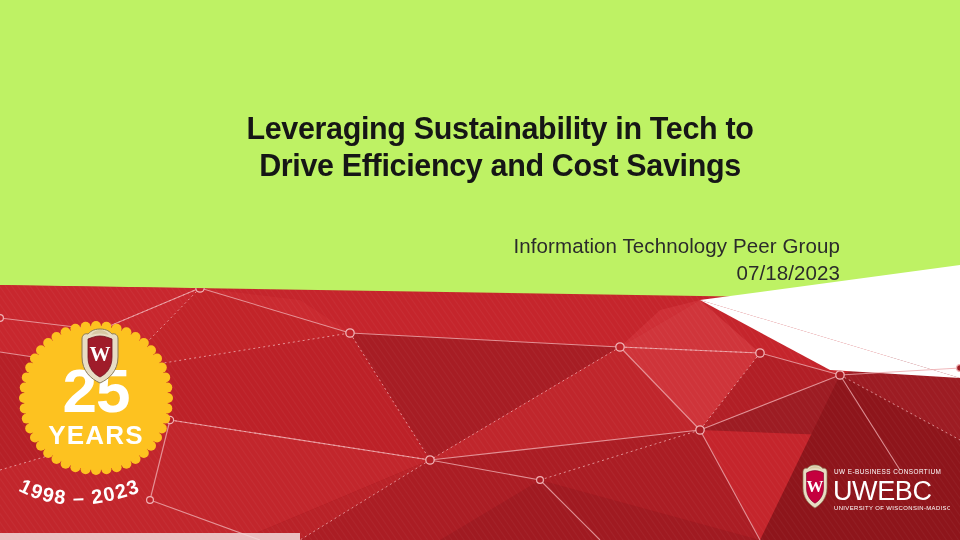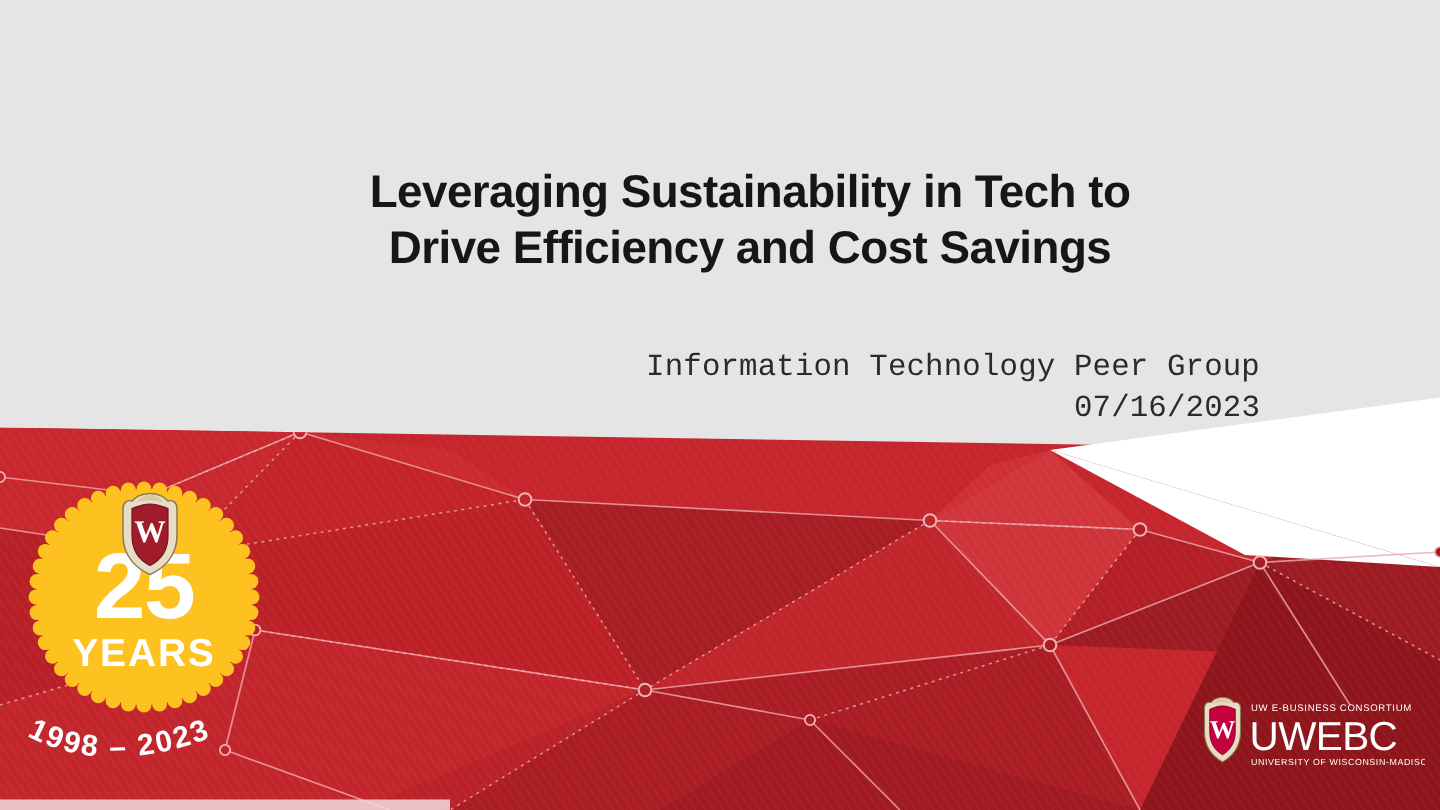--- a/index.html
+++ b/index.html
@@ -5,21 +5,21 @@
   * { margin:0; padding:0; box-sizing:border-box; }
   html, body {
     width:960px; height:540px;
     background:#ffffff;
     font-family:"Liberation Sans", sans-serif;
     overflow:hidden;
   }
   #slide {
     position:relative;
     width:960px; height:540px;
-    background:#e5e5e5;
+    background:#bef264;
     overflow:hidden;
   }
 
   
   #bg-art {
     position:absolute; inset:0;
     width:960px; height:540px;
   }
 
   
@@ -40,21 +40,21 @@
     white-space:pre-line;
   }
   #subtitle-block {
     position:absolute;
     left:300px; top:232px;
     width:540px;
     text-align:right;
     z-index:20;
   }
   .subtitle-line {
-    font-family:Liberation Mono, monospace;
+    font-family:Liberation Sans, sans-serif;
     font-weight:normal;
     font-size:20.5px;
     line-height:1.33;
     color:#2b2b2b;
     letter-spacing:0.1px;
   }
 
   
   #badge {
     position:absolute;
@@ -195,21 +195,21 @@
     <rect x="0" y="533" width="300" height="7" fill="#f3dcdd" opacity="0.85"></rect>
   </svg>
 
   <div id="title-block">
     <div id="slide-title">Leveraging Sustainability in Tech to
 Drive Efficiency and Cost Savings</div>
   </div>
 
   <div id="subtitle-block">
     <div class="subtitle-line">Information Technology Peer Group</div>
-    <div class="subtitle-line">07/16/2023</div>
+    <div class="subtitle-line">07/18/2023</div>
   </div>
 
   <div id="badge">
     <svg width="160" height="160" viewBox="0 0 160 160">
       <defs>
 
         <g id="scallop-unit"></g>
       </defs>
 
       <g fill="#fdc220">

